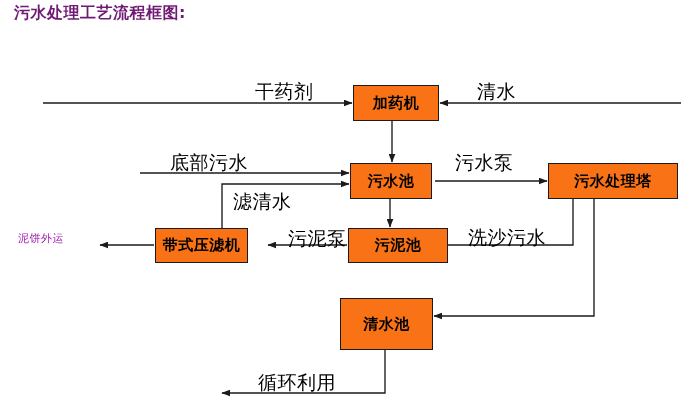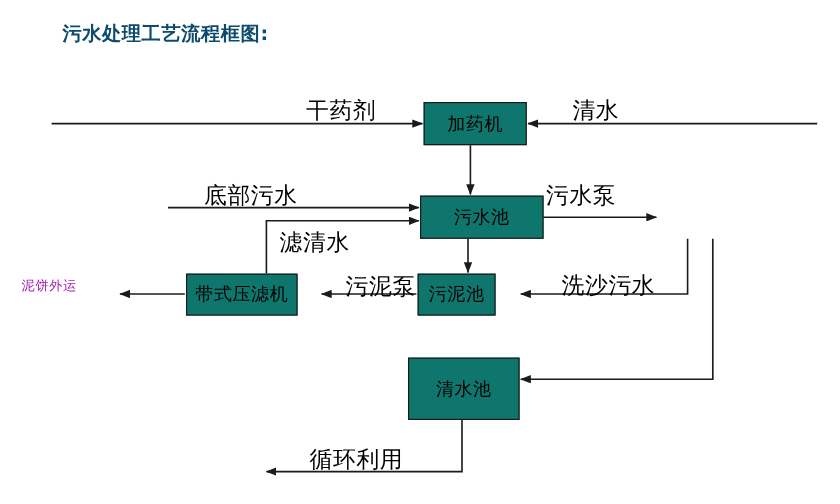--- a/index.html
+++ b/index.html
@@ -12,47 +12,47 @@
     position: relative;
     width: 700px;
     height: 420px;
     background: #ffffff;
     overflow: hidden;
     font-family: "DejaVu Sans", "Liberation Sans", sans-serif;
   }
   #diagram-title {
     position: absolute;
     left: 14px;
-    top: 18px;
+    top: 3px;
     font-size: 16px;
     font-weight: bold;
-    color: #0c4a6e;
+    color: #701a75;
     letter-spacing: 0.5px;
     white-space: nowrap;
-    margin-left: 38px;
   }
   #flow-svg {
     position: absolute;
     left: 0;
     top: 0;
     width: 700px;
     height: 420px;
   }
   .node-box {
     position: absolute;
     box-sizing: border-box;
     border: 1.3px solid #1b1b1b;
-    background: #0f766e;
+    background: #f97316;
     color: #000000;
     font-size: 15px;
     display: flex;
     align-items: center;
     justify-content: center;
     white-space: nowrap;
     letter-spacing: 0.5px;
+    font-weight: bold;
   }
   .edge-label {
     position: absolute;
     color: #000000;
     font-size: 19px;
     white-space: nowrap;
     letter-spacing: 0.5px;
   }
   .terminal-label {
     position: absolute;
@@ -102,30 +102,33 @@
 
       <path d="M 385 333 L 385 393 L 222 393" marker-end="url(#arrowhead)"></path>
 
     </g>
   </svg>
 
   <div class="node-box" style="left:353px; top:85px; width:86px; height:36px;">
     <span>加药机</span>
   </div>
 
-  <div class="node-box" style="left:350px; top:163px; width:103px; height:36px;">
+  <div class="node-box" style="left:350px; top:163px; width:82px; height:36px;">
     <span>污水池</span>
   </div>
 
+  <div class="node-box" style="left:548px; top:163px; width:130px; height:36px;">
+    <span>污水处理塔</span>
+  </div>
 
   <div class="node-box" style="left:155px; top:228px; width:93px; height:35px;">
     <span>带式压滤机</span>
   </div>
 
-  <div class="node-box" style="left:348px; top:228px; width:65px; height:35px;">
+  <div class="node-box" style="left:348px; top:228px; width:100px; height:35px;">
     <span>污泥池</span>
   </div>
 
   <div class="node-box" style="left:340px; top:298px; width:93px; height:52px;">
     <span>清水池</span>
   </div>
 
   <div class="edge-label" style="left:255px; top:79px;">干药剂</div>
 
   <div class="edge-label" style="left:477px; top:79px;">清水</div>

